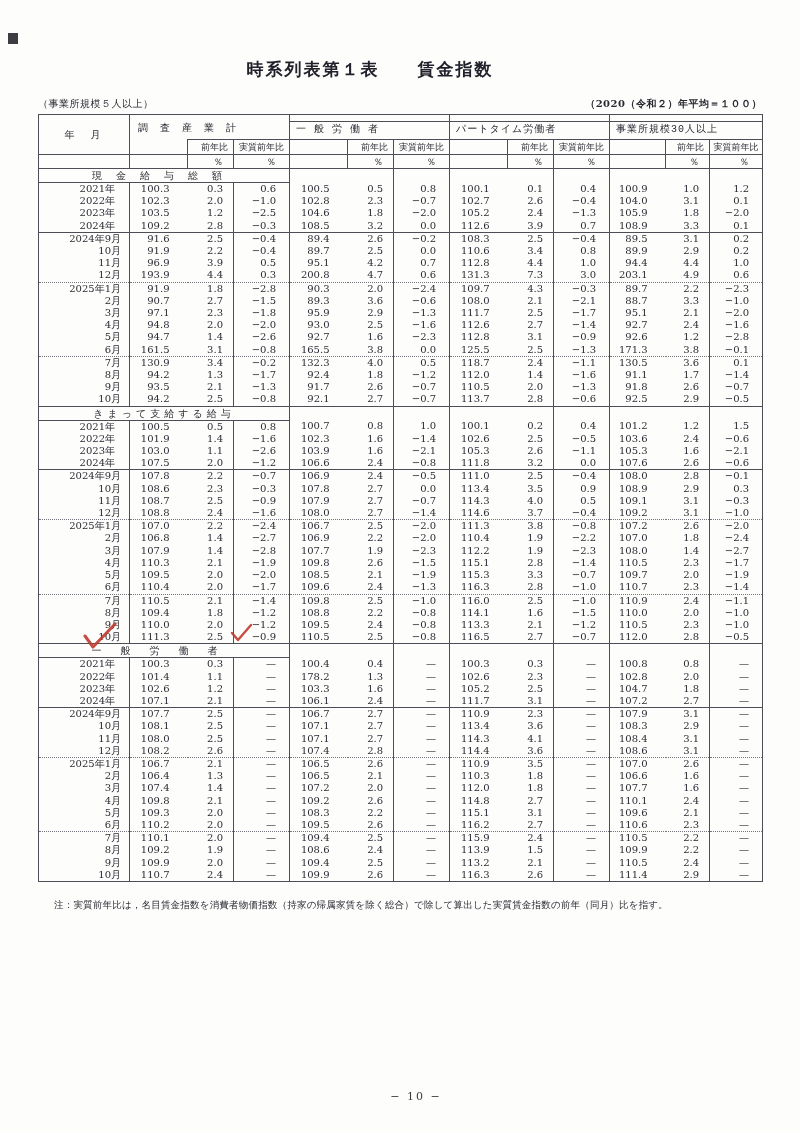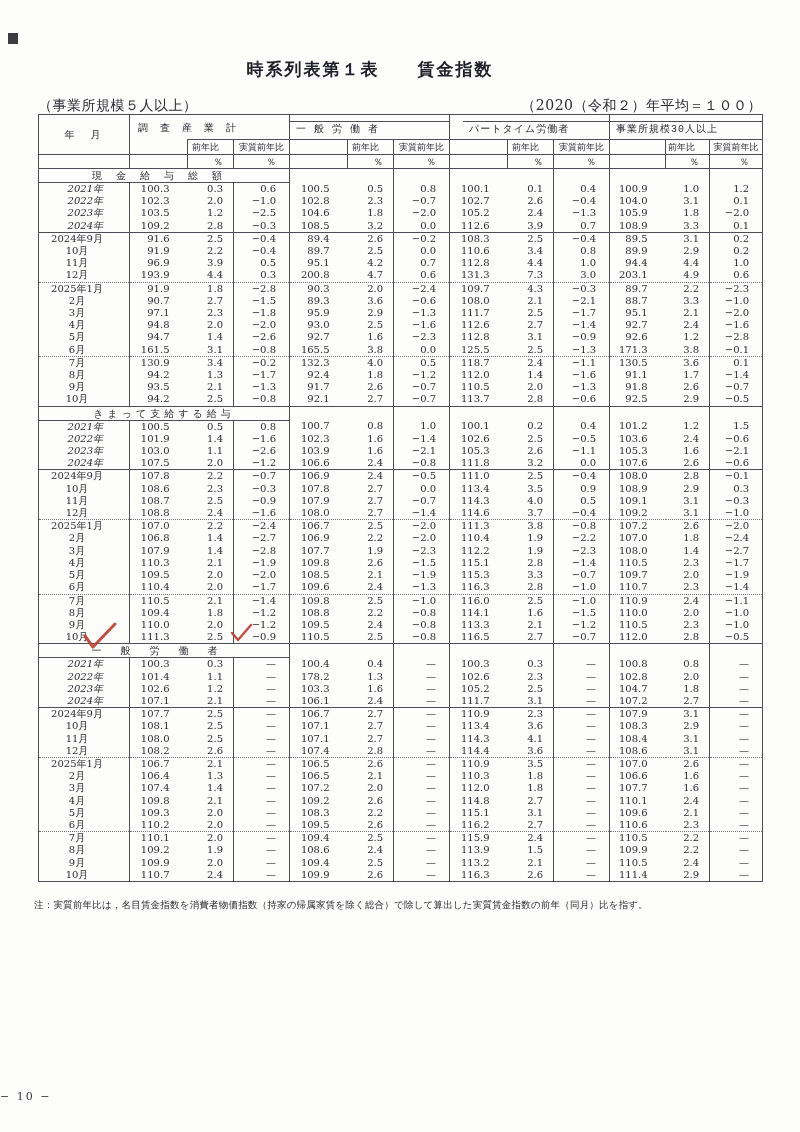--- a/index.html
+++ b/index.html
@@ -16,67 +16,67 @@
     background:var(--paper);
     color:var(--txt);
     font-family:"DejaVu Serif","Liberation Serif",serif;
     overflow:hidden;
   }
   #title{
     position:absolute;top:58px;left:0;width:740px;
     text-align:center;font-size:17px;font-weight:bold;
     letter-spacing:2px;color:#21212b;
   }
-  #notes{position:absolute;top:97px;left:38px;width:724px;font-size:14px;}
+  #notes{position:absolute;top:97px;left:38px;width:724px;font-size:10px;}
   #note-left{float:left;letter-spacing:.5px;}
-  #note-right{float:right;letter-spacing:.5px;}
+  #note-right{float:right;letter-spacing:.5px;font-weight:bold;}
   #table-wrap{position:absolute;top:114px;left:38px;}
   table{border-collapse:collapse;table-layout:fixed;width:724px;border:1.2px solid var(--ln);}
   td,th{
     padding:0;height:12.2px;line-height:12.2px;
     font-size:10px;font-weight:normal;white-space:nowrap;
     vertical-align:middle;
   }
   .bl{border-left:1px solid var(--ln);}
   
   .hr1 th{height:22px;line-height:22px;}
   .corner{text-align:center;letter-spacing:3px;vertical-align:middle;}
   .g{vertical-align:top;text-align:left;}
   .g0{padding:2px 0 0 8px;letter-spacing:12px;}
   .fbox{margin-top:6px;height:16px;line-height:15px;border-top:1px solid var(--ln);padding-left:6px;font-family:Liberation Mono, monospace;}
   .f1{letter-spacing:8px;}
-  .f2{letter-spacing:1px;margin-left:13px;}
+  .f2{letter-spacing:1px;}
   .f3{letter-spacing:1px;}
   .hr2 td{height:14px;line-height:14px;}
   .bt{border-top:1px solid var(--ln);}
   .hsub{font-size:9px;}
-  .pr{text-align:right;padding-right:14px;}
+  .pr{text-align:right;padding-right:5px;}
   .ctr{text-align:center;}
   .hr3 td{height:13px;line-height:13px;border-top:1px solid var(--ln);border-bottom:1px solid var(--ln);}
   .u{text-align:right;font-size:9.5px;}
   .upr1{padding-right:10px;}
   .upr2{padding-right:13px;}
   
   tr.sec td{height:13px;line-height:13px;}
   .sec-title{text-align:center;border-bottom:1px solid var(--ln);}
   .st0{letter-spacing:14px;}
   .st1{letter-spacing:4px;}
   .st2{letter-spacing:19px;}
   tr.btr td{border-top:1px solid var(--ln);}
   
   .lbl{text-align:right;}
-  .yr{padding-right:26px;font-style:italic;}
-  .mo{padding-right:14px;text-align:center;}
+  .yr{padding-right:14px;}
+  .mo{padding-right:8px;}
   .val{text-align:right;padding-right:18px;}
   .pct{text-align:right;padding-right:10px;}
   .rq{text-align:right;padding-right:13px;}
   tr.sep-solid td{border-top:1px solid var(--ln);}
   tr.sep-dotted td{border-top:1px dotted var(--lndot);}
-  #footnote{position:absolute;top:899px;left:34px;width:740px;font-size:9.5px;letter-spacing:.2px;}
-  #pagenum{position:absolute;top:1090px;left:0;width:800px;text-align:left;font-size:11px;letter-spacing:2px;color:#3a3a44;}
+  #footnote{position:absolute;top:899px;left:54px;width:740px;font-size:9.5px;letter-spacing:.2px;}
+  #pagenum{position:absolute;top:1090px;left:0;width:800px;text-align:center;font-size:11px;letter-spacing:2px;color:#3a3a44;padding-left:32px;}
   #corner-mark{position:absolute;top:33px;left:8px;width:10px;height:11px;background:#3c3c42;}
   .check{position:absolute;pointer-events:none;}
 </style>
 </head>
 <body>
 
 <div id="corner-mark"></div>
 
 <div id="title">時系列表第１表　　賃金指数</div>
 

